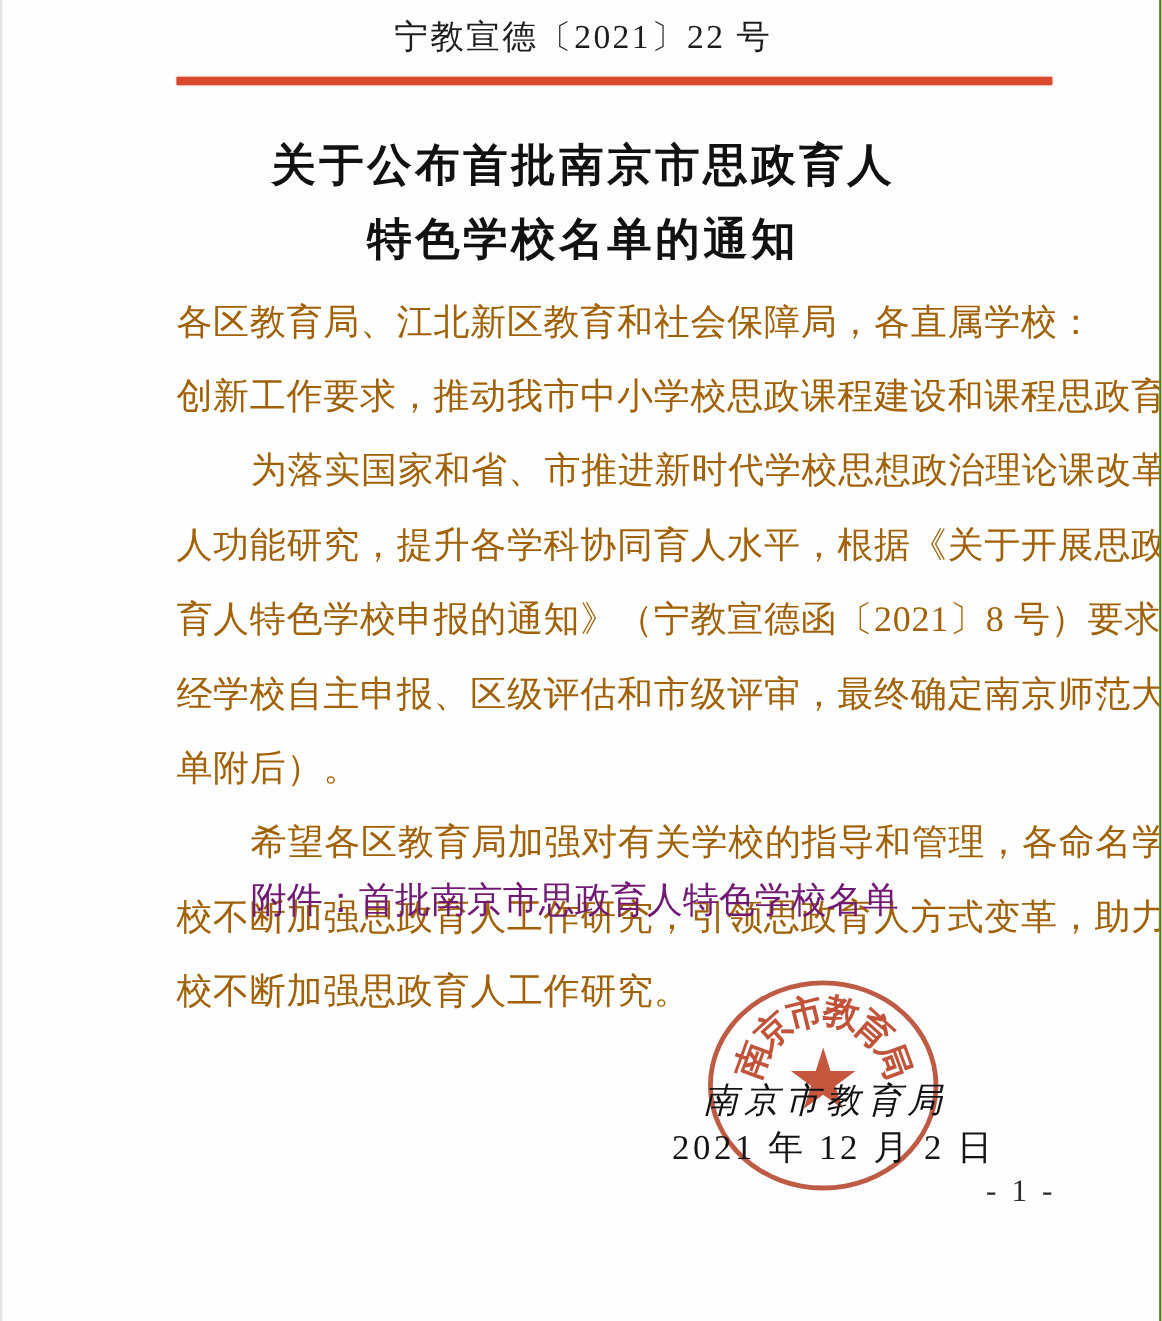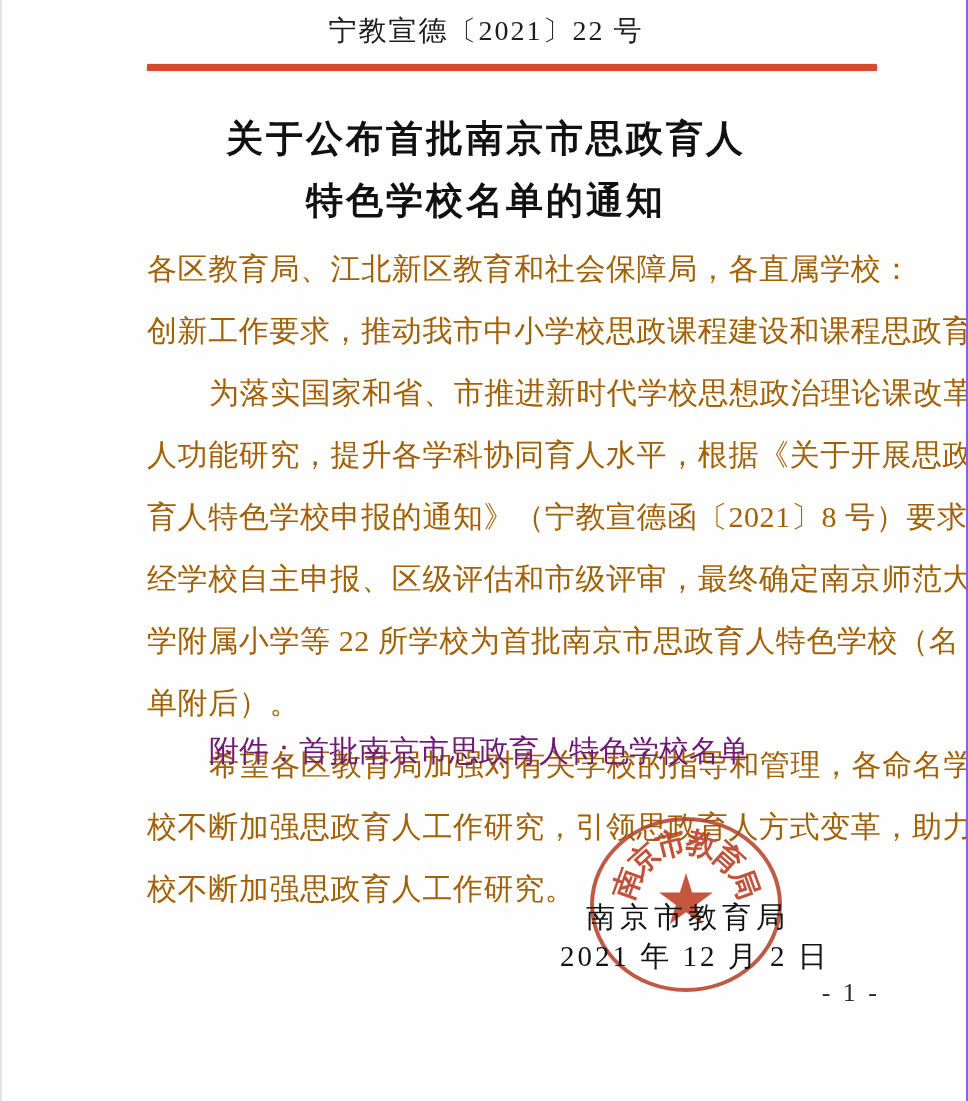--- a/index.html
+++ b/index.html
@@ -13,21 +13,21 @@
     color: #1b1b1b;
   }
 
   .page {
     position: relative;
     width: 968px;
     height: 1101px;
     margin: 0 auto;
     background: #fefefe;
     border-left: 2px solid #e4e4e4;
-    border-right: 2px solid #8b5cf6;
+    border-right: 2px solid #4d7c0f;
     box-sizing: border-box;
     overflow: hidden;
   }
 
   
   .doc-number {
     position: absolute;
     top: 12px;
     left: 0;
     width: 968px;
@@ -158,20 +158,21 @@
     position: absolute;
     font-size: 29px;
     letter-spacing: 5px;
     color: #131313;
     white-space: nowrap;
     font-family: "Liberation Serif", "DejaVu Serif", serif;
   }
   .sign-name {
     left: 64px;
     top: 98px;
+    font-style: italic;
   }
   .sign-date {
     left: 38px;
     top: 137px;
     letter-spacing: 3px;
     text-align: center;
   }
 
   
   .page-number {
@@ -201,21 +202,20 @@
     <span class="title-line">特色学校名单的通知</span>
   </div>
 
   <div class="body-area">
     <div class="body-line">各区教育局、江北新区教育和社会保障局，各直属学校：</div>
     <div class="body-line">创新工作要求，推动我市中小学校思政课程建设和课程思政育</div>
     <div class="body-line indent">为落实国家和省、市推进新时代学校思想政治理论课改革</div>
     <div class="body-line">人功能研究，提升各学科协同育人水平，根据《关于开展思政</div>
     <div class="body-line">育人特色学校申报的通知》（宁教宣德函〔2021〕8 号）要求，</div>
     <div class="body-line">经学校自主申报、区级评估和市级评审，最终确定南京师范大</div>
-    <div class="body-line">学附属小学等 22 所学校为首批南京市思政育人特色学校（名</div>
     <div class="body-line">单附后）。</div>
     <div class="body-line indent">希望各区教育局加强对有关学校的指导和管理，各命名学</div>
     <div class="body-line">校不断加强思政育人工作研究，引领思政育人方式变革，助力</div>
     <div class="body-line">校不断加强思政育人工作研究。</div>
   </div>
 
   <div class="attachment-line">附件：首批南京市思政育人特色学校名单</div>
 
   <div class="sign-block">
 

